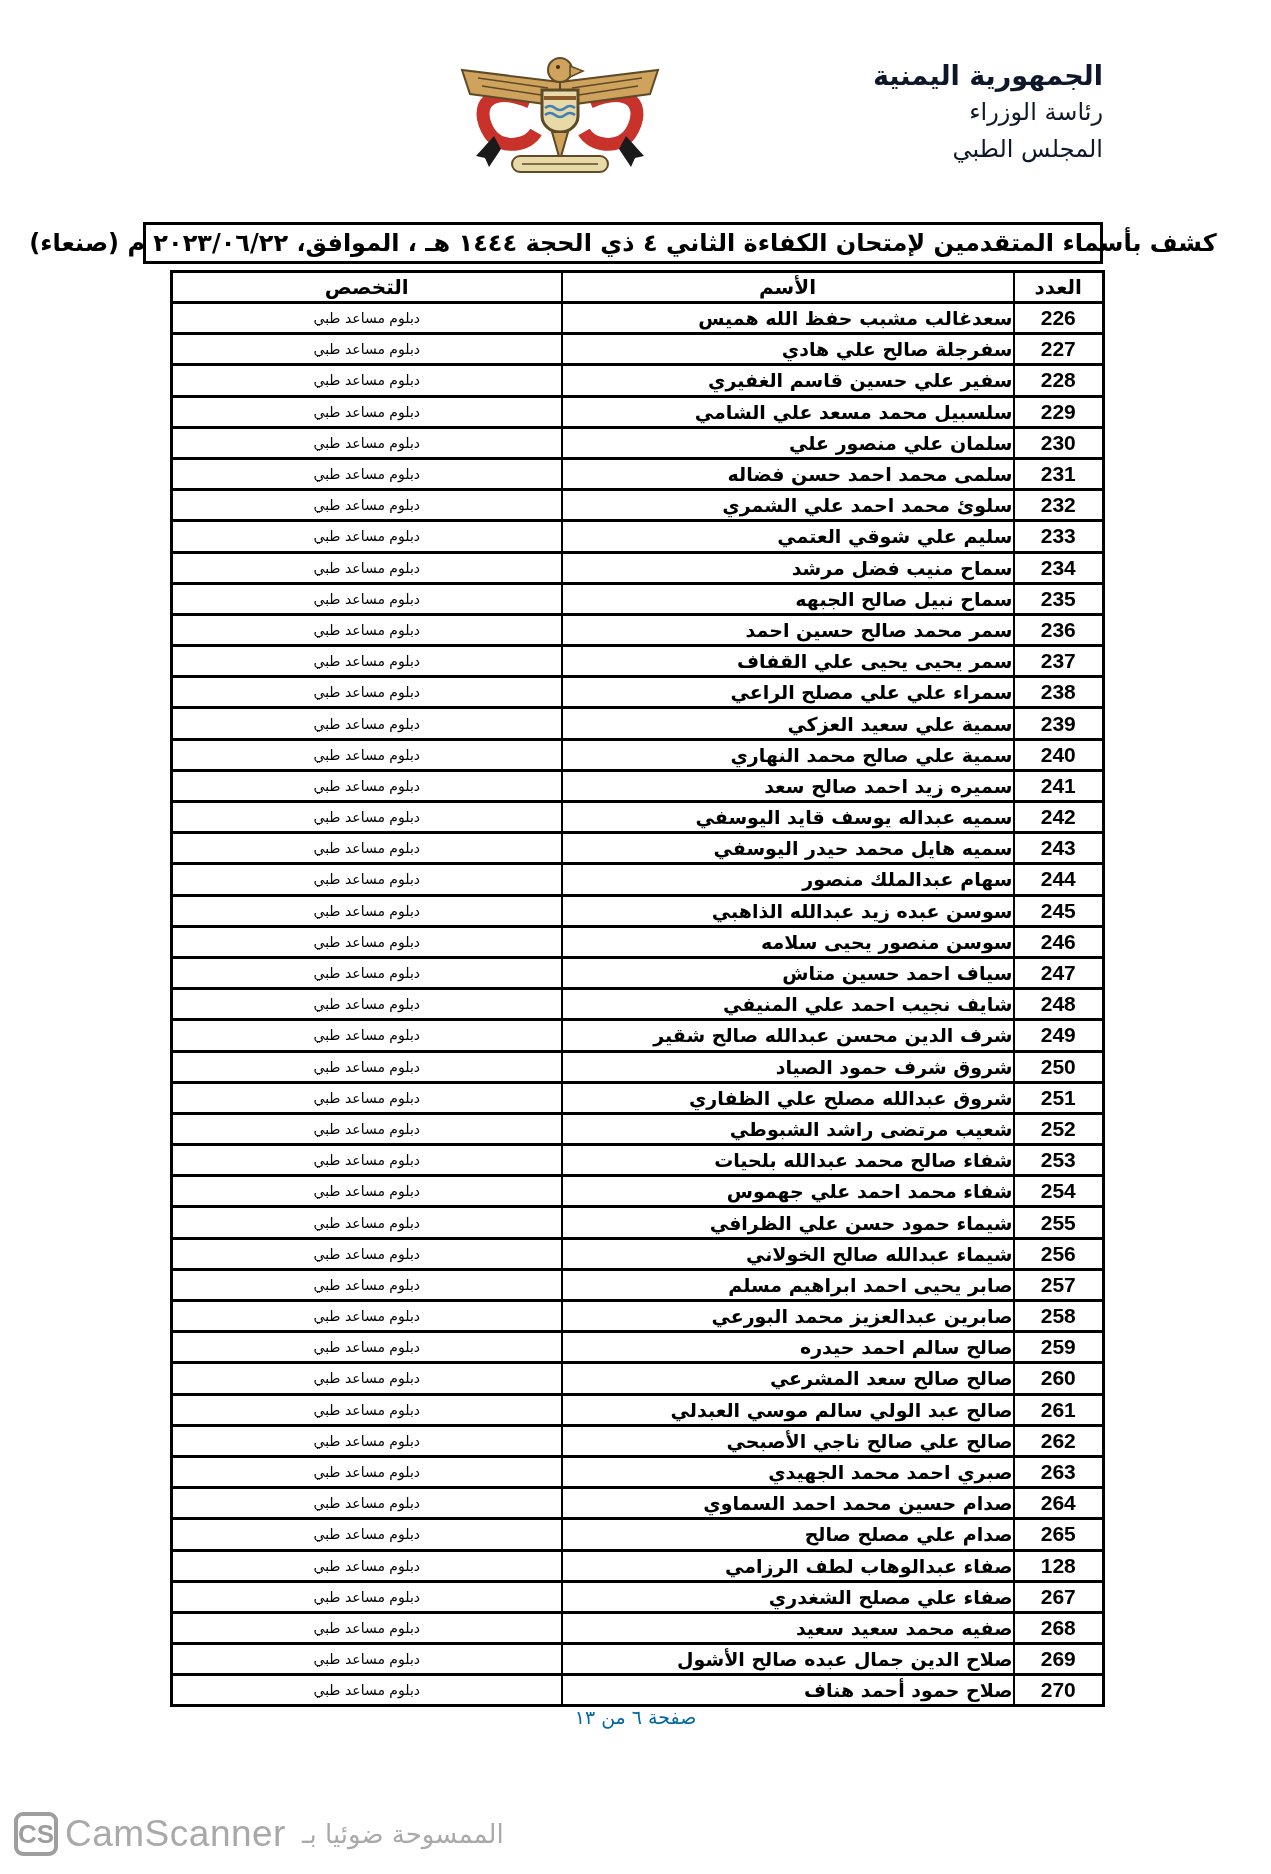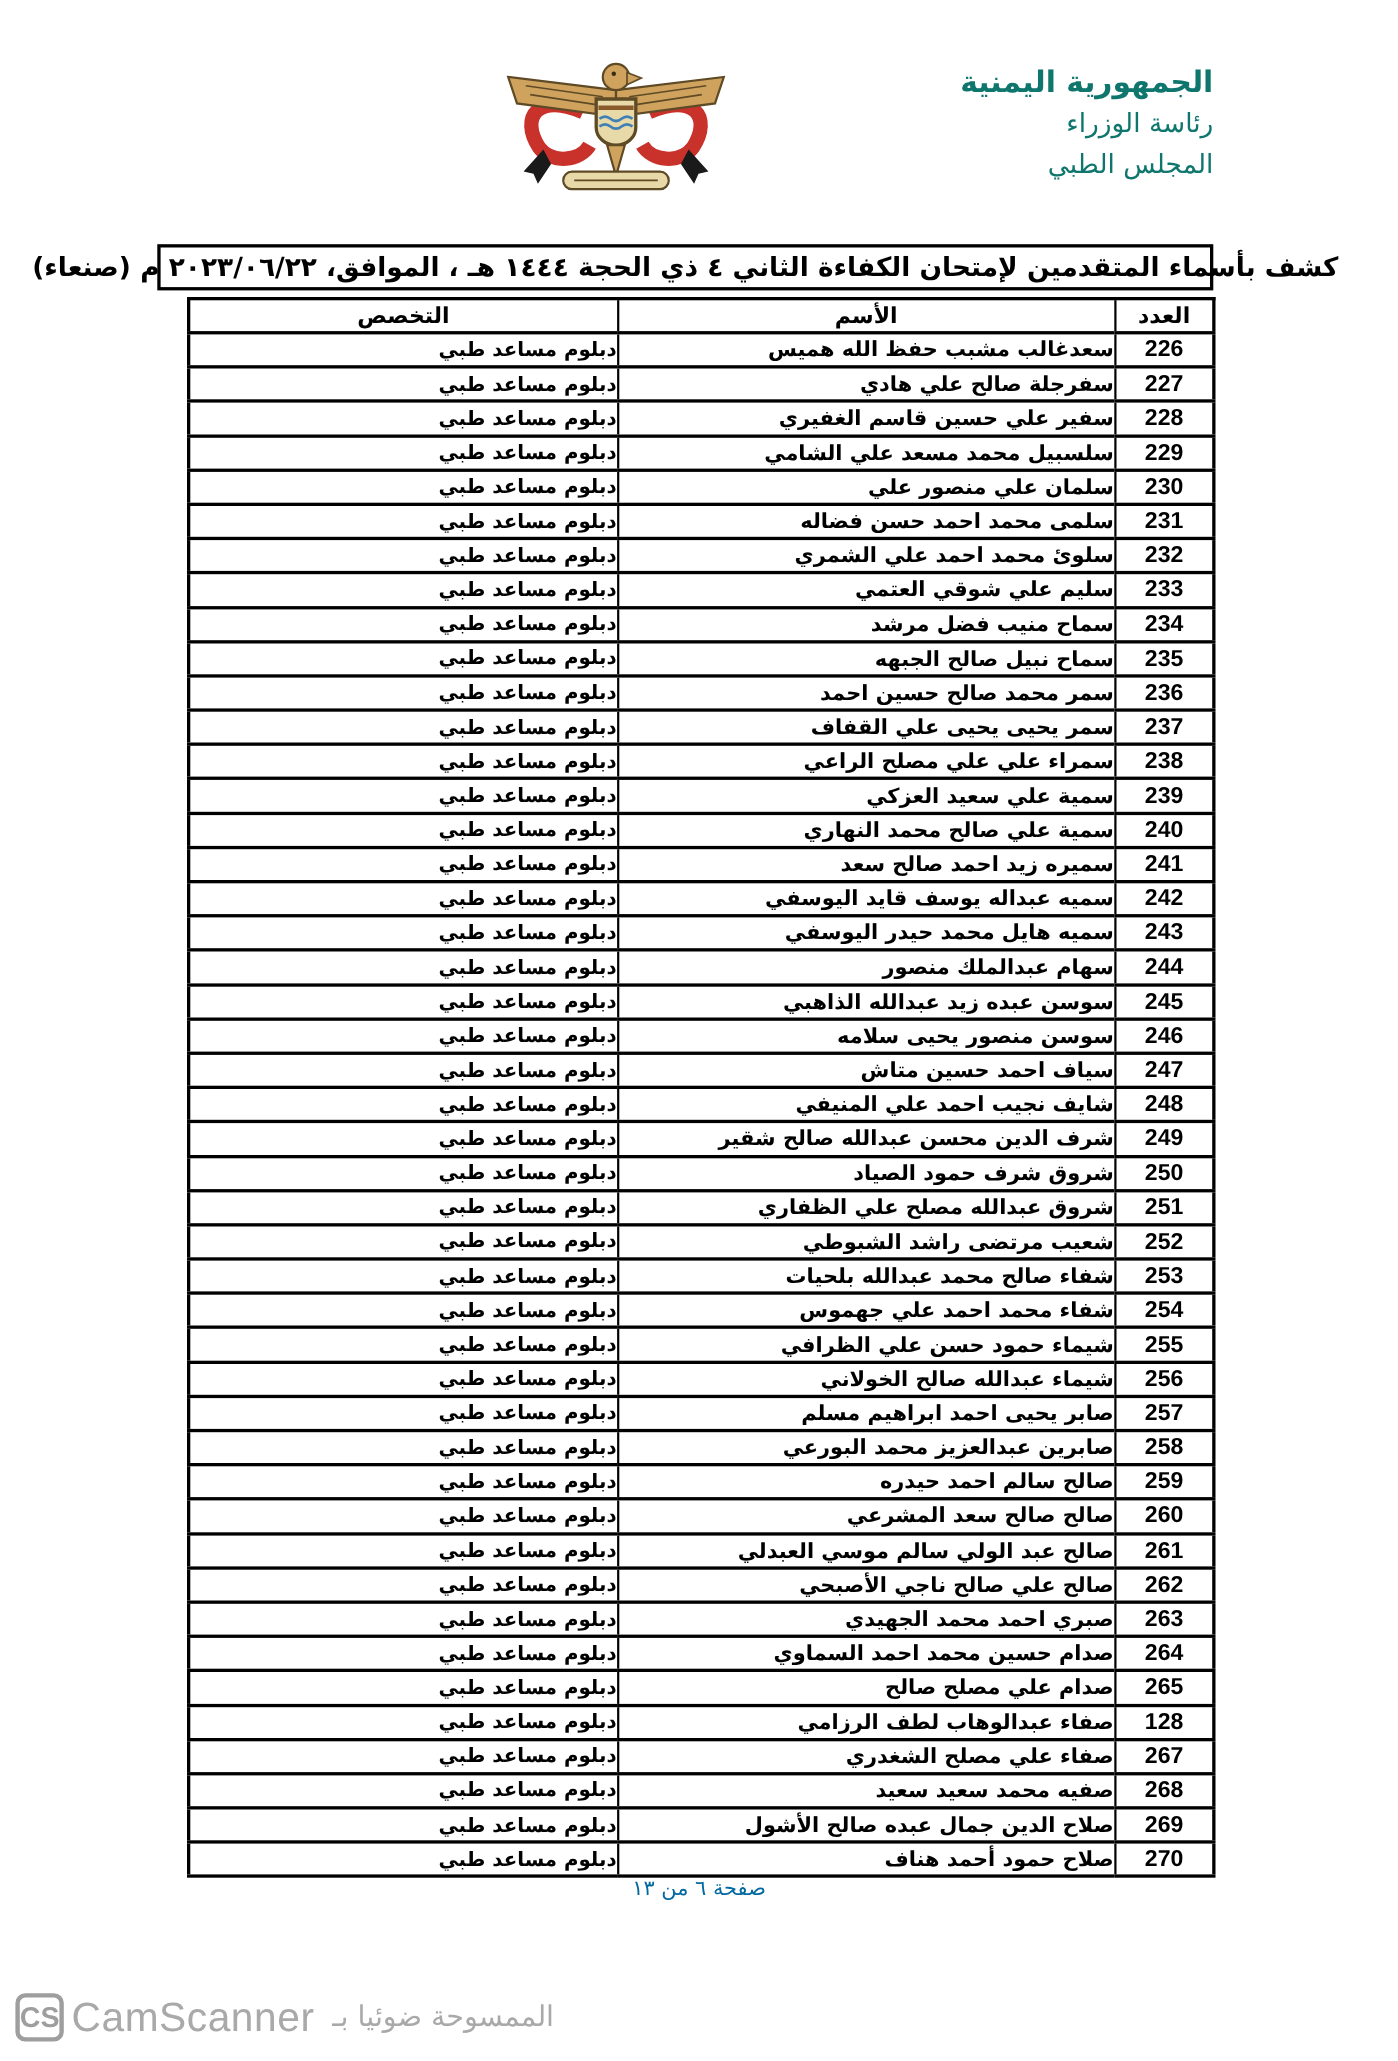--- a/index.html
+++ b/index.html
@@ -18,21 +18,21 @@
     font-family:"Liberation Sans",sans-serif;
     color:#111;
   }
   .header-english .l1{font-size:28px;font-weight:bold;line-height:34px;}
   .header-english .l2,.header-english .l3{font-size:22px;font-weight:bold;line-height:30px;margin-top:6px;}
 
   .emblem{position:absolute;left:448px;top:48px;width:224px;height:130px;}
 
   .header-arabic{
     position:absolute;right:168px;top:58px;
-    direction:rtl;text-align:right;color:#0f766e;
+    direction:rtl;text-align:right;color:#0f172a;
   }
   .header-arabic .a1{font-size:27px;font-weight:bold;line-height:36px;}
   .header-arabic .a2,.header-arabic .a3{font-size:24px;font-weight:500;line-height:37px;}
 
   
   .title-box{
     position:absolute;left:143px;top:222px;width:954px;height:36px;
     border:3px solid #000;
     display:flex;align-items:center;justify-content:center;
     direction:rtl;
@@ -60,21 +60,21 @@
     height:28.2px;padding:0;color:#000;overflow:hidden;white-space:nowrap;
   }
   td.cell-num{
     text-align:center;font-family:"Liberation Sans",sans-serif;
     font-size:21px;font-weight:bold;
   }
   td.cell-name{
     text-align:right;font-size:19px;font-weight:bold;padding-right:2px;
   }
   td.cell-spec{
-    text-align:right;font-size:18px;font-weight:bold;
+    text-align:center;font-size:14px;font-weight:normal;
   }
 
   
   .page-footer{
     position:absolute;left:0;top:1706px;width:1271px;
     text-align:center;direction:rtl;
     font-size:19px;color:#0369a1;
   }
 
   

